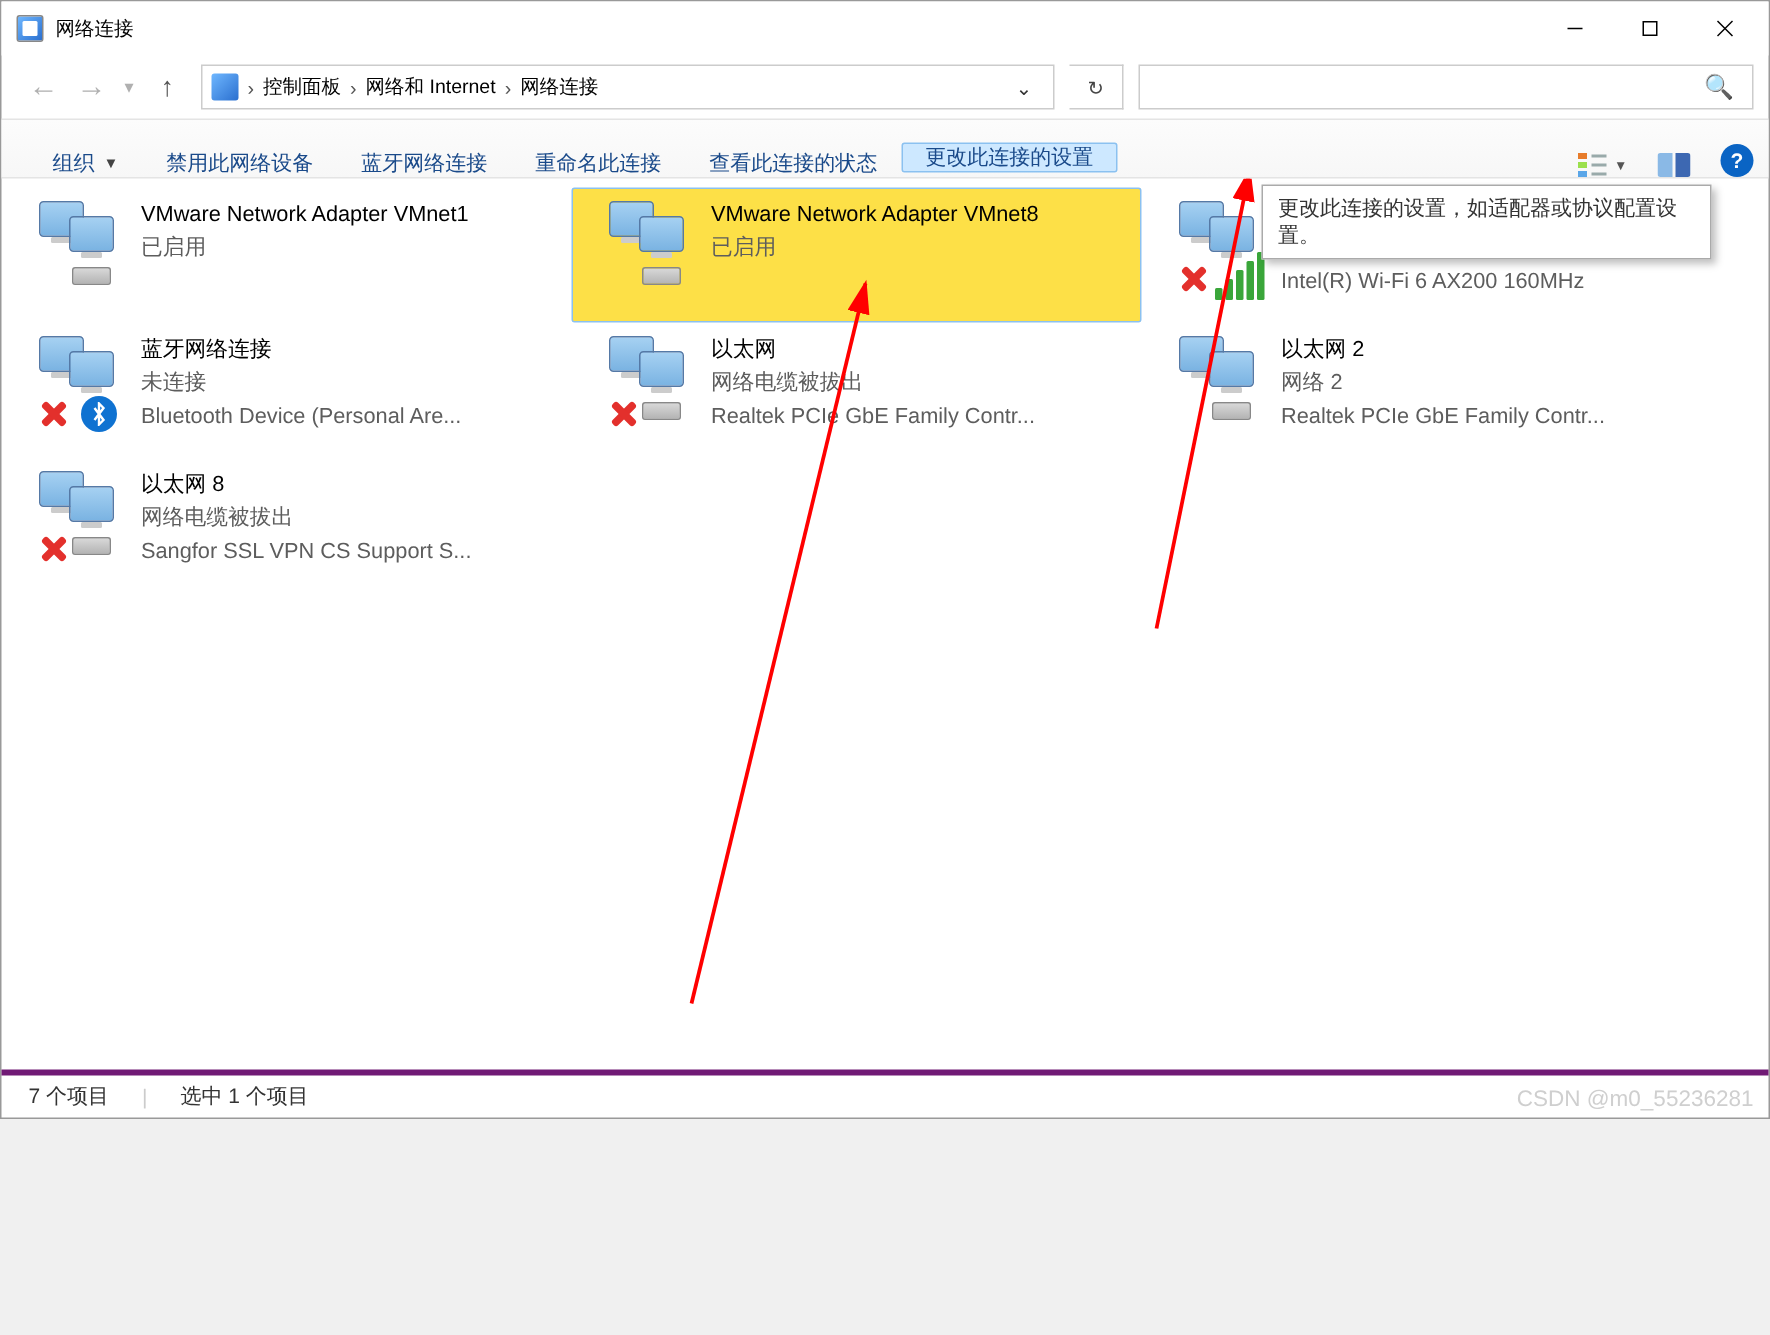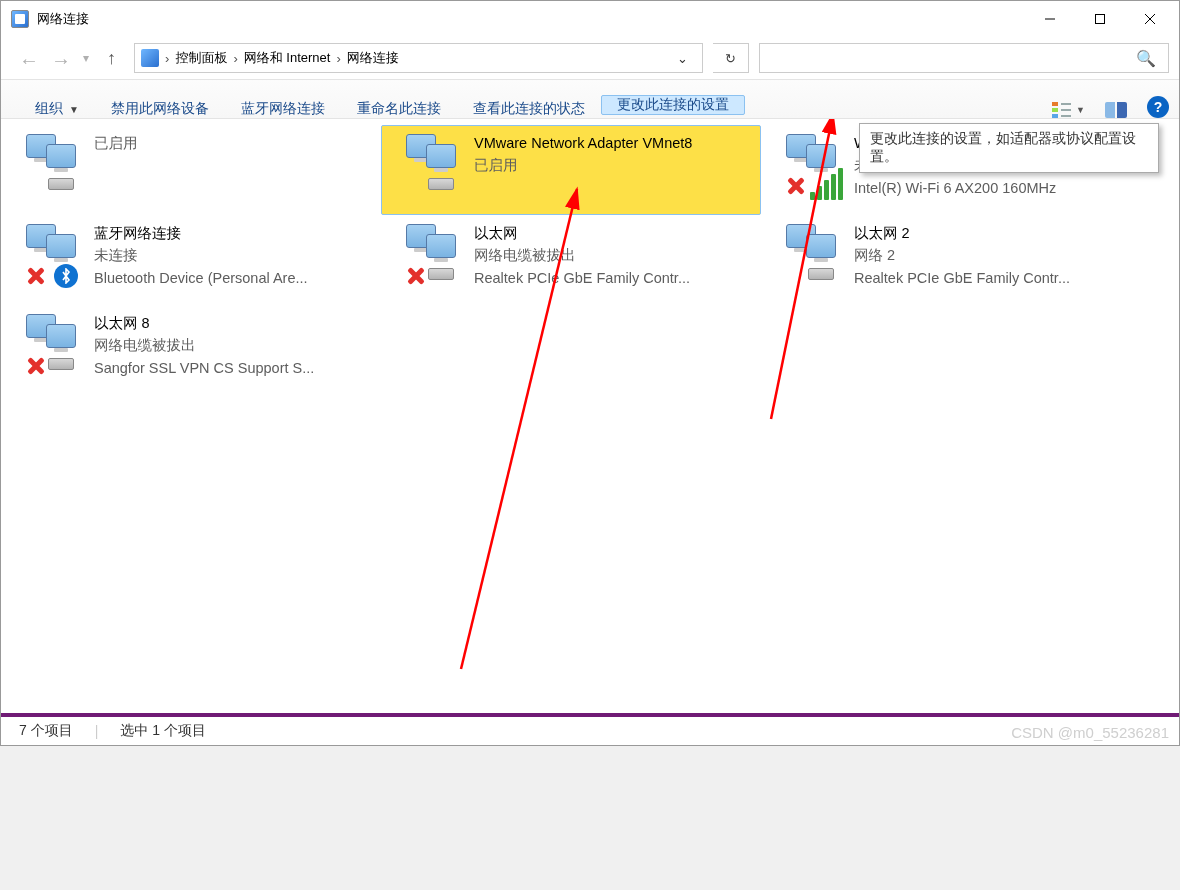--- a/index.html
+++ b/index.html
@@ -247,21 +247,21 @@
   .item .line2, .item .line3{
     color:#5d5d5d;
     white-space:nowrap;
     overflow:hidden;
     text-overflow:ellipsis;
   }
 
   
   .tooltip{
     position:absolute;
-    top: 4px; left: 858px;
+    top: 4px; left: 840px;
     width: 300px;
     background:#fff;
     border:1px solid #aaa;
     box-shadow: 3px 3px 5px rgba(0,0,0,.25);
     padding: 6px 10px;
     font-size:14px;
     color:#333;
     z-index:10;
   }
 
@@ -388,20 +388,21 @@
     <div class="grid" id="grid">
         <div class="item">
           <div class="icon-col">
             <div class="net-icon">
               <div class="monitor mon1"></div>
               <div class="monitor mon2"></div>
             </div>
             <div class="plug"></div>
           </div>
           <div class="text-col">
+            <div class="line1">VMware Network Adapter VMnet1</div>
             <div class="line2">已启用</div>
           </div>
         </div>
         <div class="item selected">
           <div class="icon-col">
             <div class="net-icon">
               <div class="monitor mon1"></div>
               <div class="monitor mon2"></div>
             </div>
             <div class="plug"></div>

